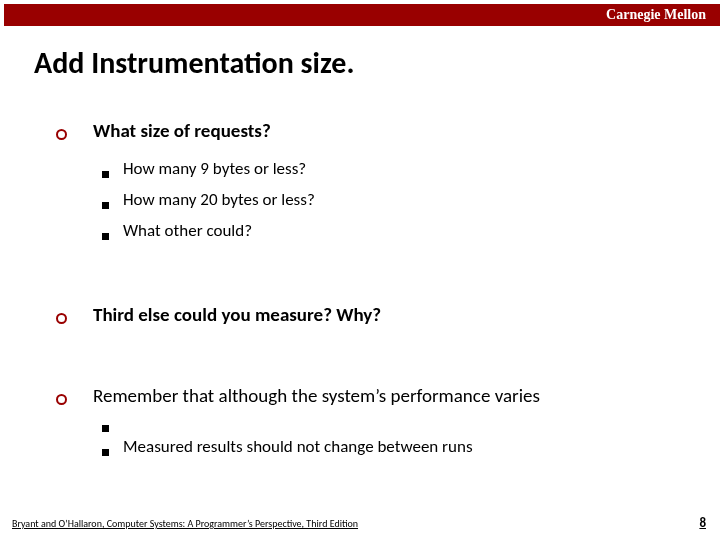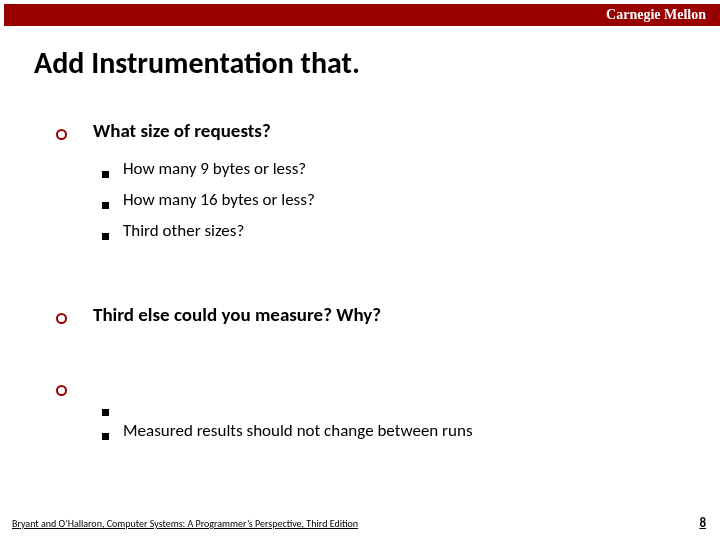--- a/index.html
+++ b/index.html
@@ -106,59 +106,60 @@
     font-weight: bold;
   }
 </style>
 </head>
 <body>
 
 <div class="header-bar">
   <span class="header-label">Carnegie Mellon</span>
 </div>
 
-<h1 class="slide-title">Add Instrumentation that.</h1>
+<h1 class="slide-title">Add Instrumentation size.</h1>
 
 <div class="content">
 
   <div class="level1">
     <div class="level1-row">
       <span class="bullet-circle"></span>
       <span class="level1-text">What size of requests?</span>
     </div>
     <div class="sublist">
       <div class="level2-row">
         <span class="bullet-square"></span>
         <span class="level2-text">How many 9 bytes or less?</span>
       </div>
       <div class="level2-row">
         <span class="bullet-square"></span>
-        <span class="level2-text">How many 16 bytes or less?</span>
+        <span class="level2-text">How many 20 bytes or less?</span>
       </div>
       <div class="level2-row">
         <span class="bullet-square"></span>
-        <span class="level2-text">Third other sizes?</span>
+        <span class="level2-text">What other could?</span>
       </div>
     </div>
   </div>
 
   <div class="spacer-lg"></div>
 
   <div class="level1">
     <div class="level1-row">
       <span class="bullet-circle"></span>
       <span class="level1-text">Third else could you measure?  Why?</span>
     </div>
   </div>
 
   <div class="spacer-lg"></div>
 
   <div class="level1">
     <div class="level1-row">
       <span class="bullet-circle"></span>
+      <span class="level1-text normal">Remember that although the system’s performance varies</span>
     </div>
     <div class="sublist">
       <div class="level2-row">
         <span class="bullet-square"></span>
       </div>
       <div class="level2-row">
         <span class="bullet-square"></span>
         <span class="level2-text">Measured results should not change between runs</span>
       </div>
     </div>

